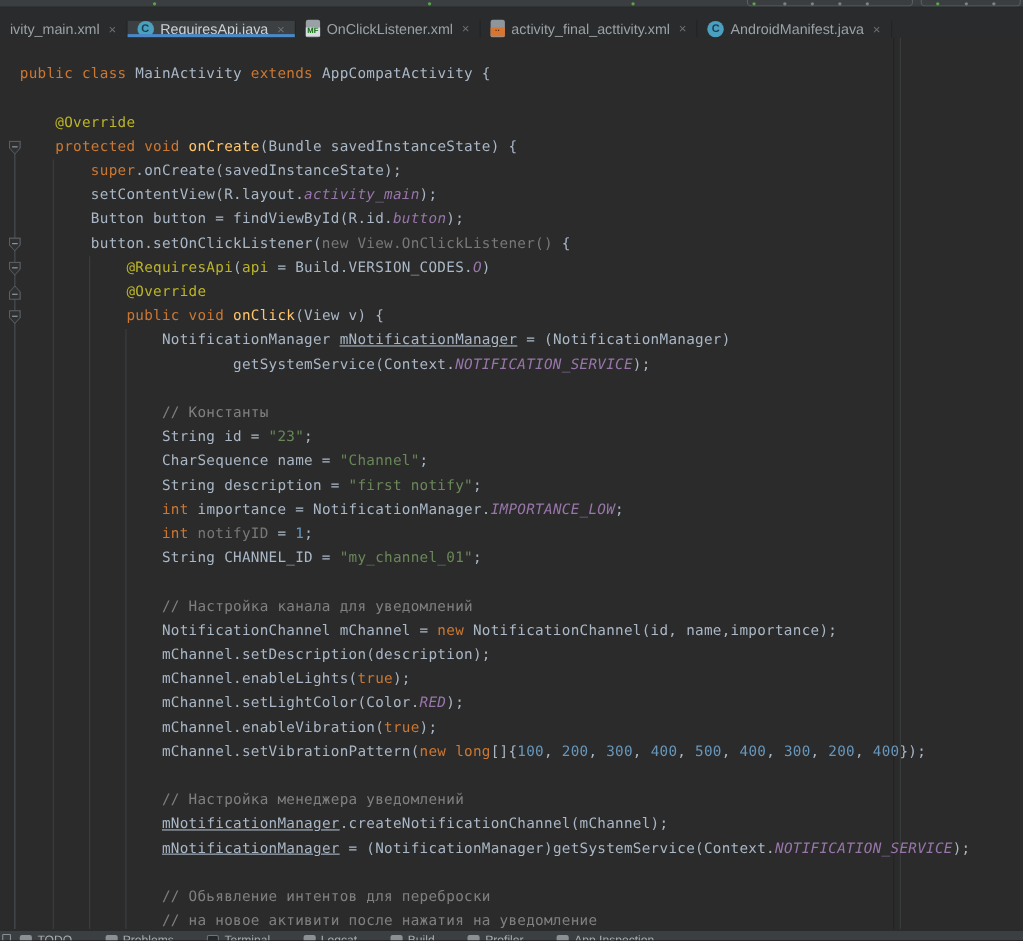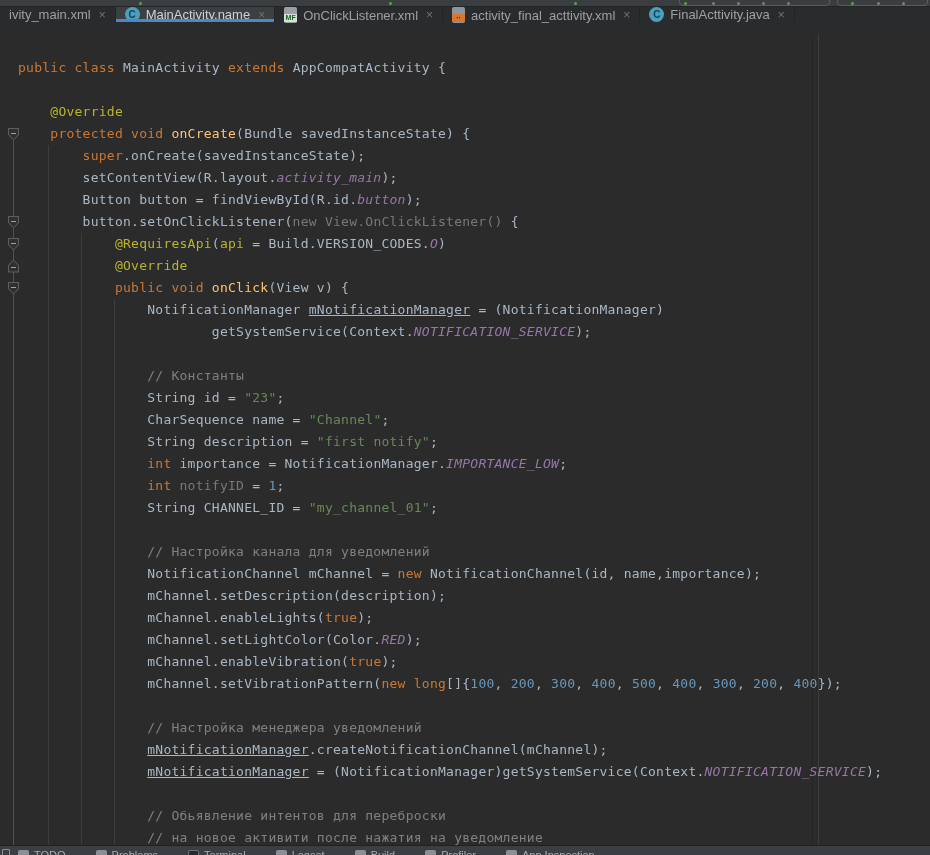--- a/index.html
+++ b/index.html
@@ -8,21 +8,21 @@
     position:relative; width:930px; height:855px; overflow:hidden;
     background:#2B2B2B; font-family:"Liberation Sans", sans-serif;
   }
   
   .toolbar-strip { position:absolute; top:0; left:0; width:930px; height:7px;
     background:#3B3E40; border-bottom:1px solid #232526; overflow:hidden; }
   .tb-btn { position:absolute; top:-10px; height:16px; border:1px solid #5A5E61; border-radius:4px; }
   .dot { position:absolute; top:2px; width:3px; height:3px; border-radius:50%; }
   
   .tabbar { position:absolute; top:7px; left:0; width:930px; height:27px;
-    background:#292B2C; display:flex; align-items:flex-start; }
+    background:#292B2C; display:flex; align-items:flex-end; }
   .tab { display:flex; align-items:center; gap:6px; padding:0 9px;
     font-size:13px; color:#9CA1A5; border-right:1px solid #222425; position:relative;
     white-space:nowrap; cursor:default; }
   .tab.active { background:#3D4042; color:#CDD2D6; }
   .tab.active::after { content:""; position:absolute; left:0; right:0; bottom:0; height:3px; background:#4A88C7; }
   .tab .close { color:#6E7377; font-size:12px; margin-left:2px; }
   .ic-class { display:inline-flex; width:15px; height:15px; border-radius:50%;
     background:#4AA0BE; color:#163F52; font-weight:bold; font-size:10px;
     align-items:center; justify-content:center; flex:0 0 auto; }
   .ic-file { position:relative; width:13px; height:16px; background:#AFB6BA;
@@ -80,40 +80,40 @@
     <span class="dot" style="left:902px;background:#7a8084;"></span>
   </div>
 
   <div class="tabbar" id="tabbar">
       <div class="tab">
         <span>ivity_main.xml</span>
         <span class="close">×</span>
       </div>
       <div class="tab active">
         <span class="ic-class">C</span>
-        <span>MainActivity.name</span>
+        <span>RequiresApi.java</span>
         <span class="close">×</span>
       </div>
       <div class="tab">
         <span class="ic-file mf">
           <span class="band">MF</span>
         </span>
         <span>OnClickListener.xml</span>
         <span class="close">×</span>
       </div>
       <div class="tab">
         <span class="ic-file xml">
           <span class="band">··</span>
         </span>
         <span>activity_final_acttivity.xml</span>
         <span class="close">×</span>
       </div>
       <div class="tab">
         <span class="ic-class">C</span>
-        <span>FinalActtivity.java</span>
+        <span>AndroidManifest.java</span>
         <span class="close">×</span>
       </div>
     </div>
 
   <div class="editor" id="editor">
 
     <div class="vline" style="left:13px; top:106px; height:705px; background:#4E5254;"></div>
 
     <div class="vline" style="left:48px; top:111px; height:700px; background:#3B3E40;"></div>
     <div class="vline" style="left:81px; top:199px; height:612px; background:#3B3E40;"></div>

